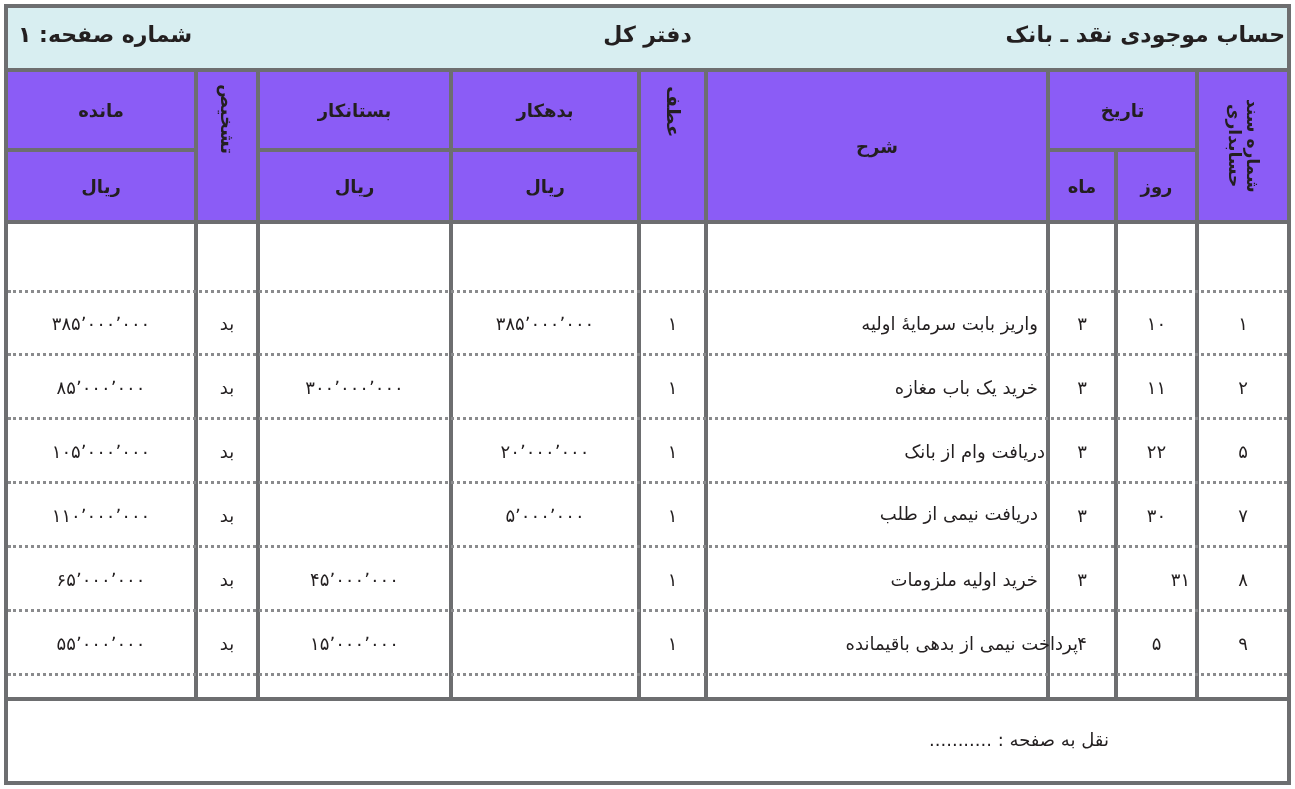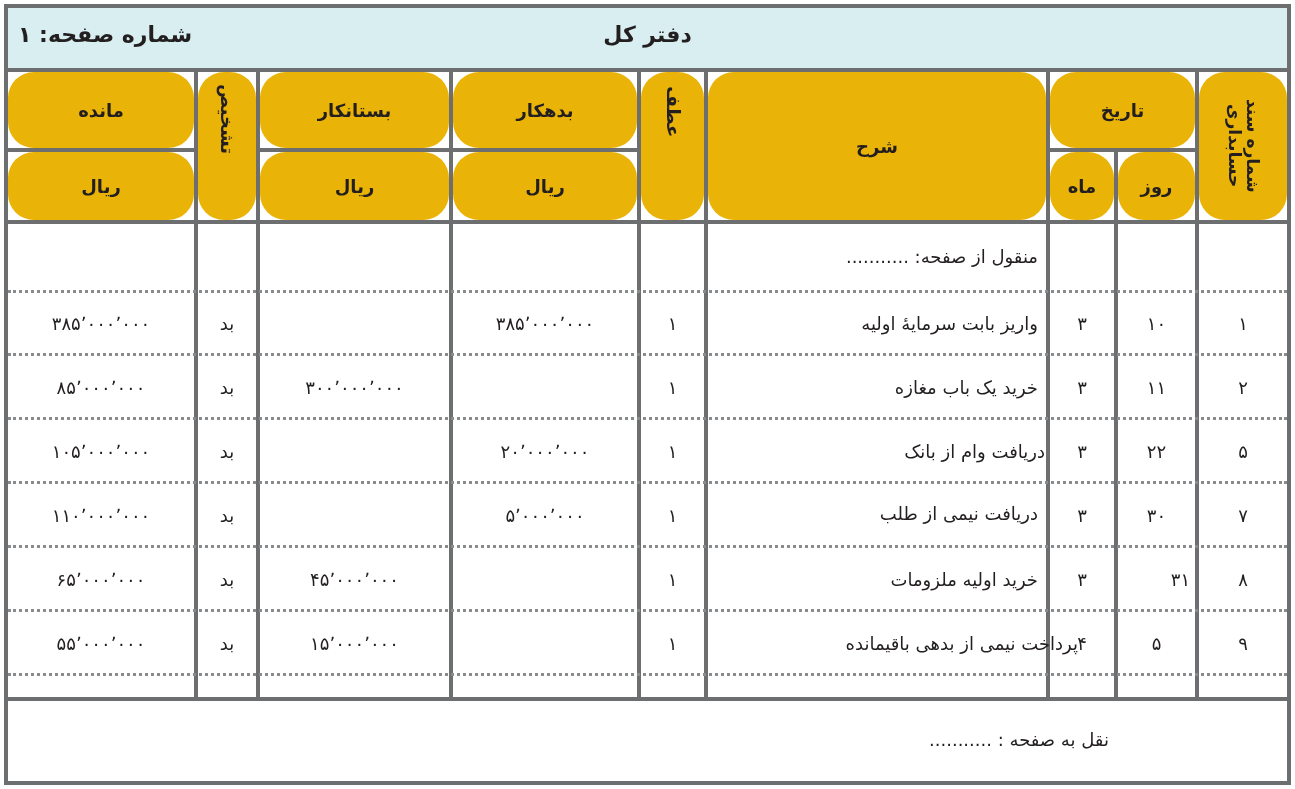--- a/index.html
+++ b/index.html
@@ -7,39 +7,40 @@
            font-family: "DejaVu Sans", sans-serif; color: #231f20; }
     .ledger { position: absolute; left: 4px; top: 4px; width: 1287px; height: 781px;
               box-sizing: border-box; border: 4px solid #6d6e70; background: #fff; }
     .title-bar { position: absolute; left: 0; top: 0; width: 1279px; height: 60px;
                  background: #d8eef1; border-bottom: 4px solid #6d6e70; direction: rtl; }
     .title-bar span { position: absolute; top: 14px; font-size: 22px; font-weight: bold; white-space: nowrap; }
     .t-account { right: 2px; }
     .t-ledger { left: 50%; transform: translateX(-50%); }
     .t-page { left: 10px; }
     .vline { position: absolute; top: 64px; bottom: 84px; width: 4px; background: #6d6e70; }
-    .hdr { position: absolute; background: #eab308; display: flex; align-items: center; justify-content: center;
-           font-size: 18px; font-weight: bold; box-sizing: border-box; border-radius: 26px; }
+    .hdr { position: absolute; background: #8b5cf6; display: flex; align-items: center; justify-content: center;
+           font-size: 18px; font-weight: bold; box-sizing: border-box; }
     .hsep { position: absolute; height: 4px; background: #6d6e70; }
     .vert { writing-mode: vertical-rl; font-size: 18px; font-weight: bold; line-height: 1.05; text-align: center; }
 
     .cell { position: absolute; display: flex; align-items: center; justify-content: center;
             font-size: 18px; white-space: nowrap; direction: rtl; }
     .cell.desc { justify-content: flex-start; padding-right: 8px; box-sizing: border-box; }
     .dots { position: absolute; height: 0; border-top: 3px dotted #8a8b8d; }
 
     .footer { position: absolute; left: 0; right: 0; bottom: 0; height: 80px;
               border-top: 4px solid #6d6e70; direction: rtl; }
     .footer span { position: absolute; right: 178px; top: 28px; font-size: 18px; }
   </style>
 </head>
 <body>
 
 <div class="ledger">
   <div class="title-bar">
+    <span class="t-account">حساب موجودی نقد ـ بانک</span>
     <span class="t-ledger">دفتر کل</span>
     <span class="t-page">شماره صفحه: ۱</span>
   </div>
 
   <div class="hdr" style="left:0;top:64px;width:186px;height:76px;">مانده</div>
   <div class="hdr" style="left:0;top:144px;width:186px;height:68px;">ریال</div>
   <div class="hdr" style="left:190px;top:64px;width:58px;height:148px;align-items:flex-start;padding-top:12px;">
       <span class="vert">تشخیص</span>
     </div>
   <div class="hdr" style="left:252px;top:64px;width:189px;height:76px;">بستانکار</div>
@@ -64,21 +65,20 @@
 
   <div class="vline" style="left:186px;"></div>
   <div class="vline" style="left:248px;"></div>
   <div class="vline" style="left:441px;"></div>
   <div class="vline" style="left:629px;"></div>
   <div class="vline" style="left:696px;"></div>
   <div class="vline" style="left:1038px;"></div>
   <div class="vline" style="left:1106px;top:140px;"></div>
   <div class="vline" style="left:1187px;"></div>
 
-  <div class="cell desc" style="left:700px;top:216px;width:338px;height:64px;">منقول از صفحه: ...........</div>
 
   <div class="dots" style="left:0;right:0;top:282px;"></div>
   <div class="dots" style="left:0;right:0;top:345px;"></div>
   <div class="dots" style="left:0;right:0;top:409px;"></div>
   <div class="dots" style="left:0;right:0;top:473px;"></div>
   <div class="dots" style="left:0;right:0;top:537px;"></div>
   <div class="dots" style="left:0;right:0;top:601px;"></div>
   <div class="dots" style="left:0;right:0;top:665px;"></div>
 
   <div id="rows">

